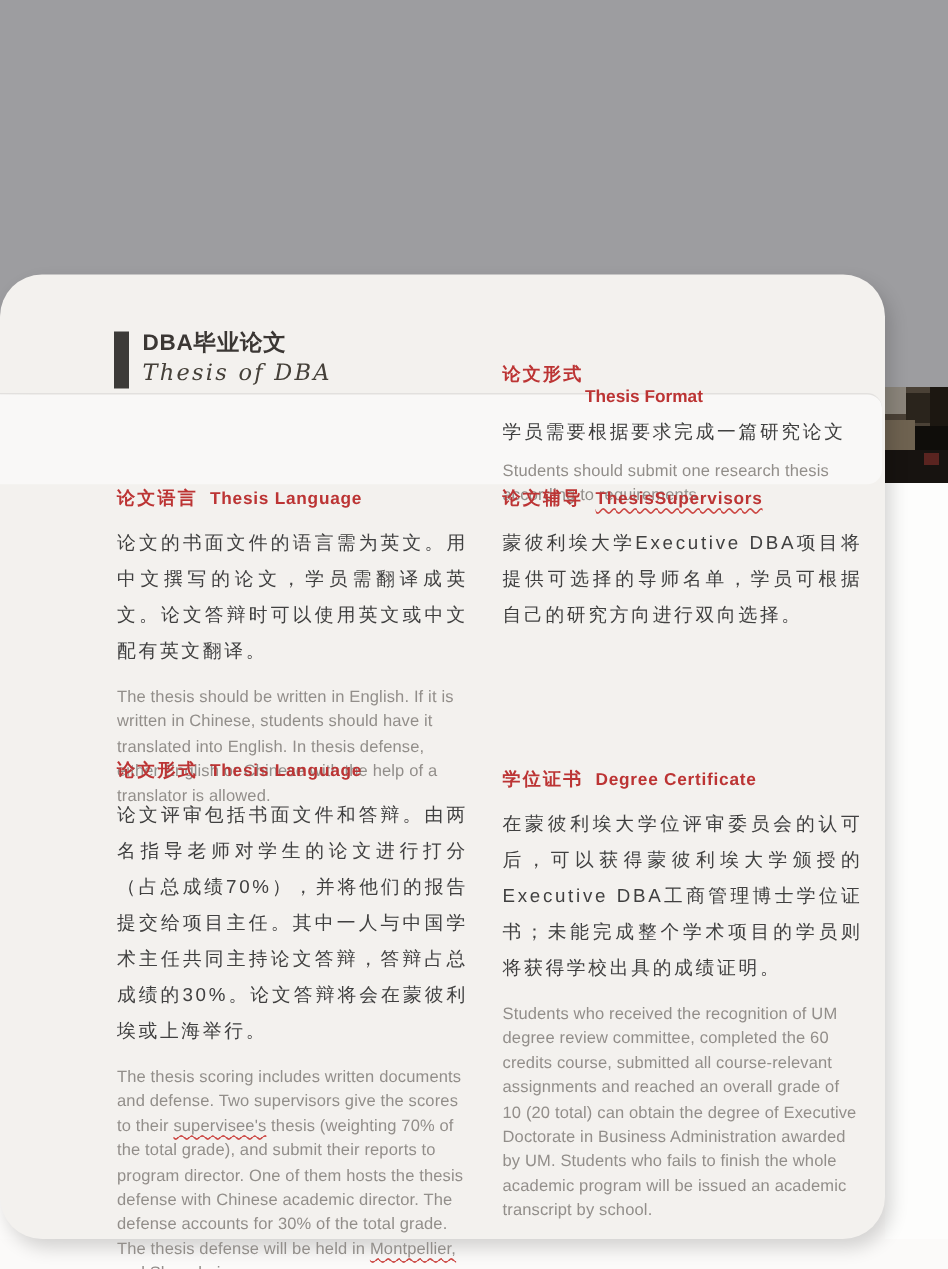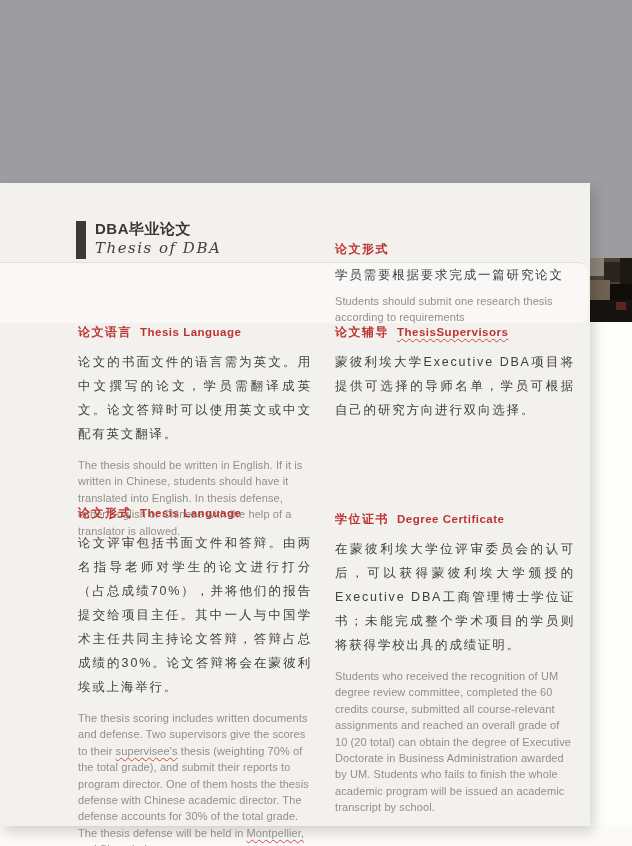--- a/index.html
+++ b/index.html
@@ -23,20 +23,21 @@
     background:#fdfdfc;
   }
   .bg-bottom{
     position:absolute;left:0;top:826px;width:632px;height:20px;
     background:#fbfaf9;
   }
   .sheet{
     position:absolute;left:0;top:183px;width:590px;height:643px;
     background:#f3f1ee;
     box-shadow:4px 6px 12px rgba(0,0,0,0.16);
+    border-radius:28px;
   }
   .glare-band{
     position:absolute;left:0;top:79px;width:588px;height:60px;
     background:rgba(255,255,255,0.5);
     border-radius:0 10px 10px 0;
     border-top:1px solid rgba(120,115,110,0.18);
   }
   
   .title-block{
     position:absolute;left:76px;top:36px;display:flex;align-items:flex-start;
@@ -109,20 +110,21 @@
     <div>
       <div class="title-zh">DBA毕业论文</div>
       <div class="title-en">Thesis of DBA</div>
     </div>
   </div>
 
   <div class="section sec-format">
     <div class="sec-heading">
       <span class="h-zh">论文形式</span>
     </div>
+    <div class="h-en-line">Thesis Format</div>
     <p class="zh-para">学员需要根据要求完成一篇研究论文</p>
     <p class="en-para">Students should submit one research thesis according to requirements</p>
   </div>
 
   <div class="section sec-language">
     <div class="sec-heading">
       <span class="h-zh">论文语言</span><span class="h-en">Thesis Language</span>
     </div>
     <p class="zh-para">论文的书面文件的语言需为英文。用中文撰写的论文，学员需翻译成英文。论文答辩时可以使用英文或中文配有英文翻译。</p>
     <p class="en-para">The thesis should be written in English. If it is written in Chinese, students should have it translated into English. In thesis defense, either English or Chinese with the help of a translator is allowed.</p>

